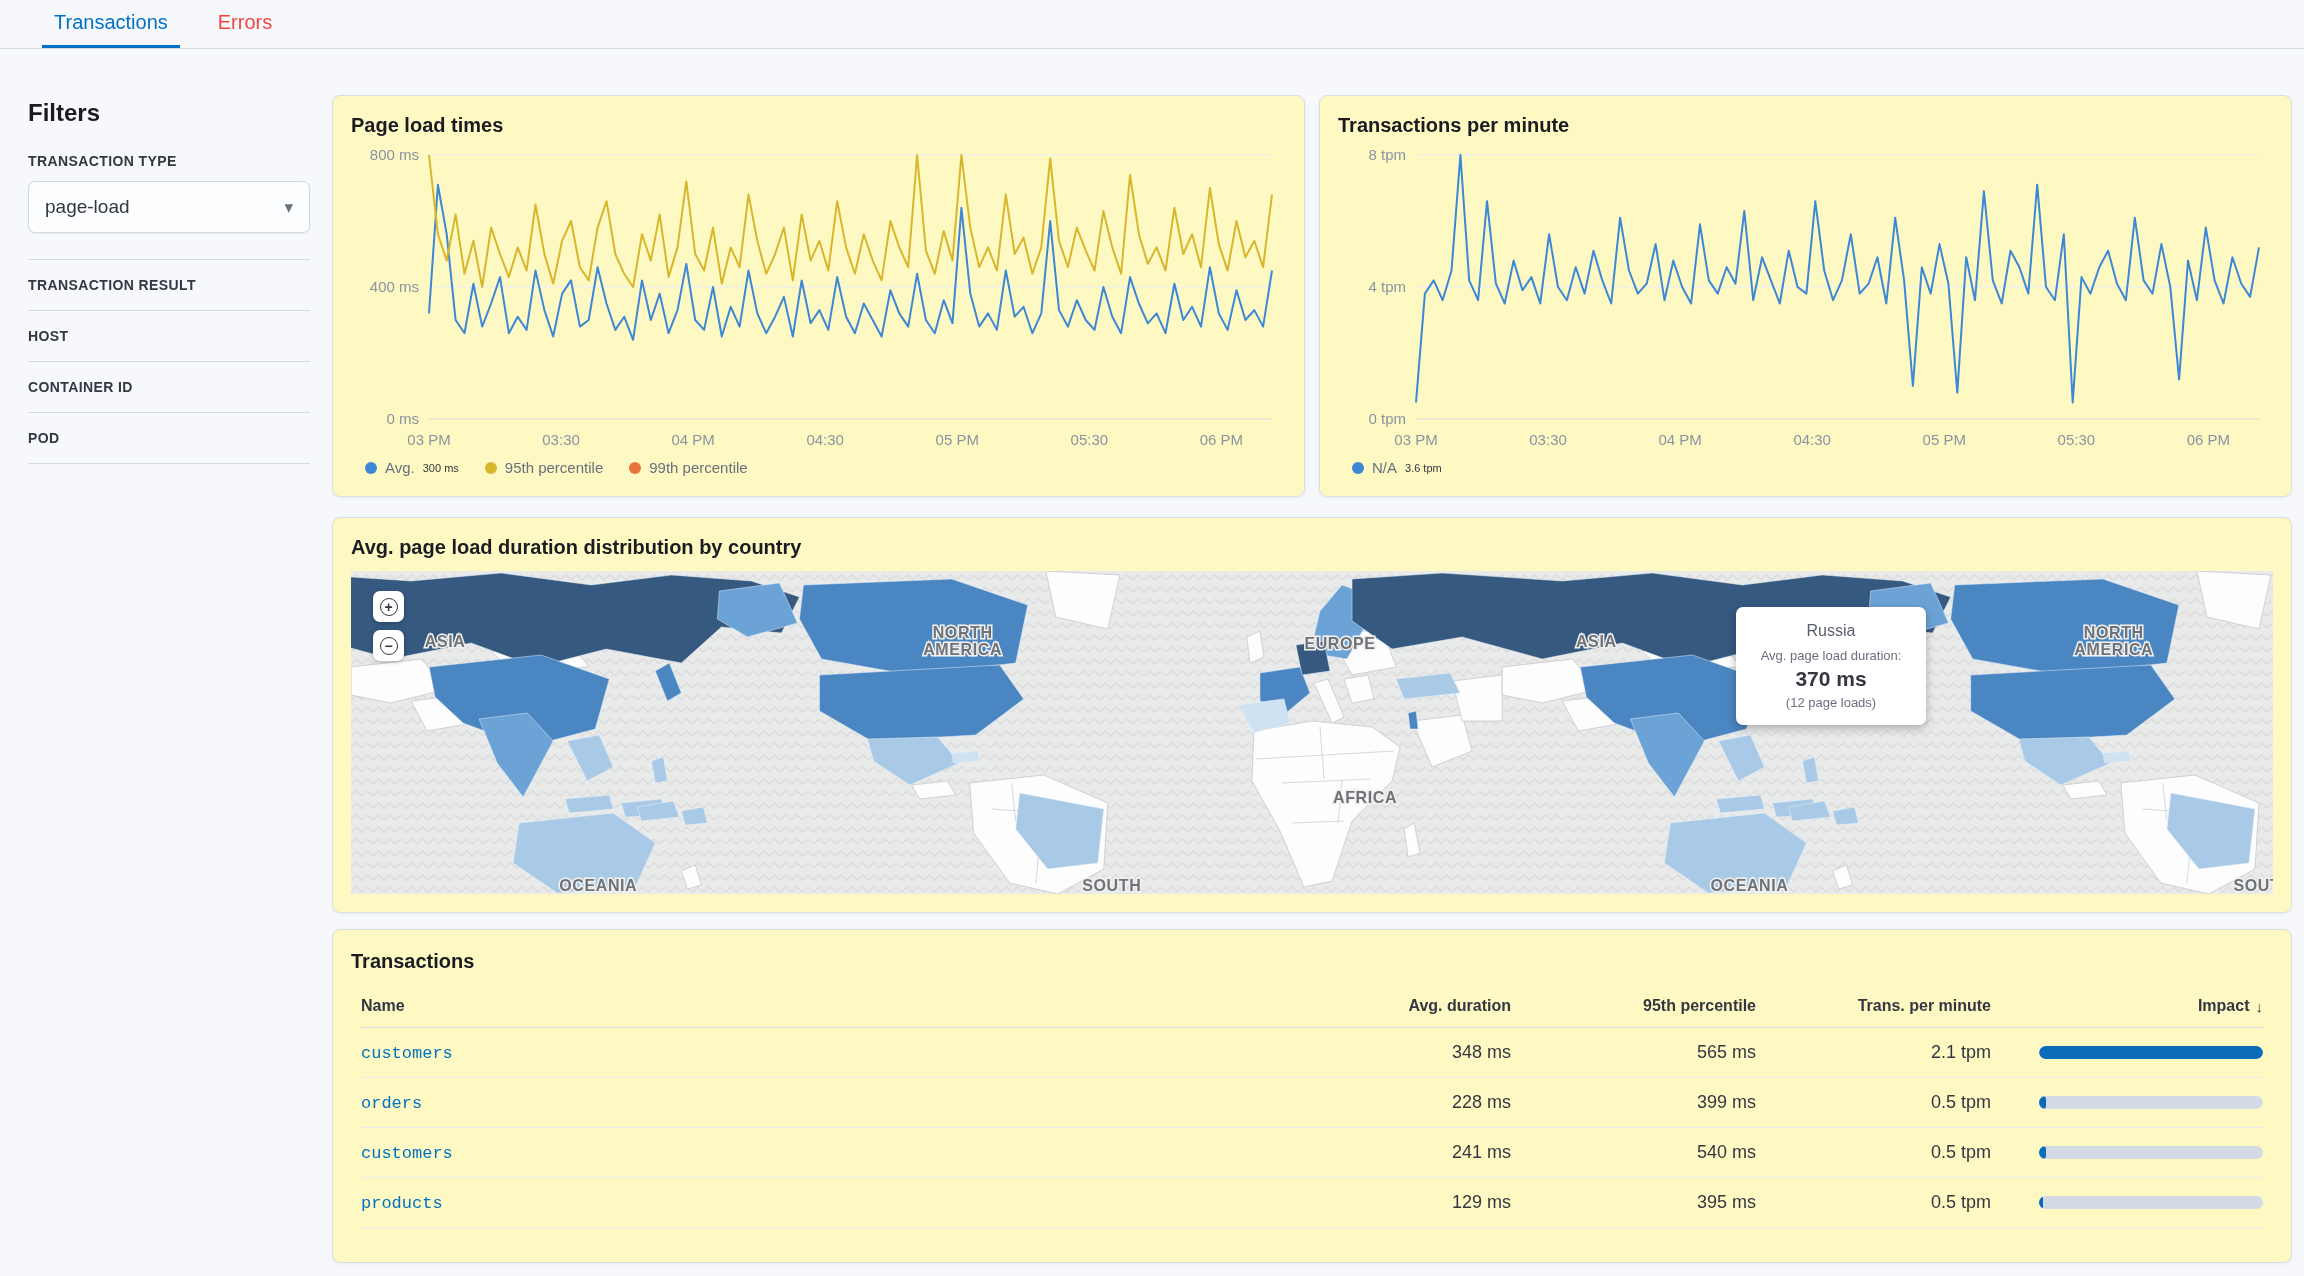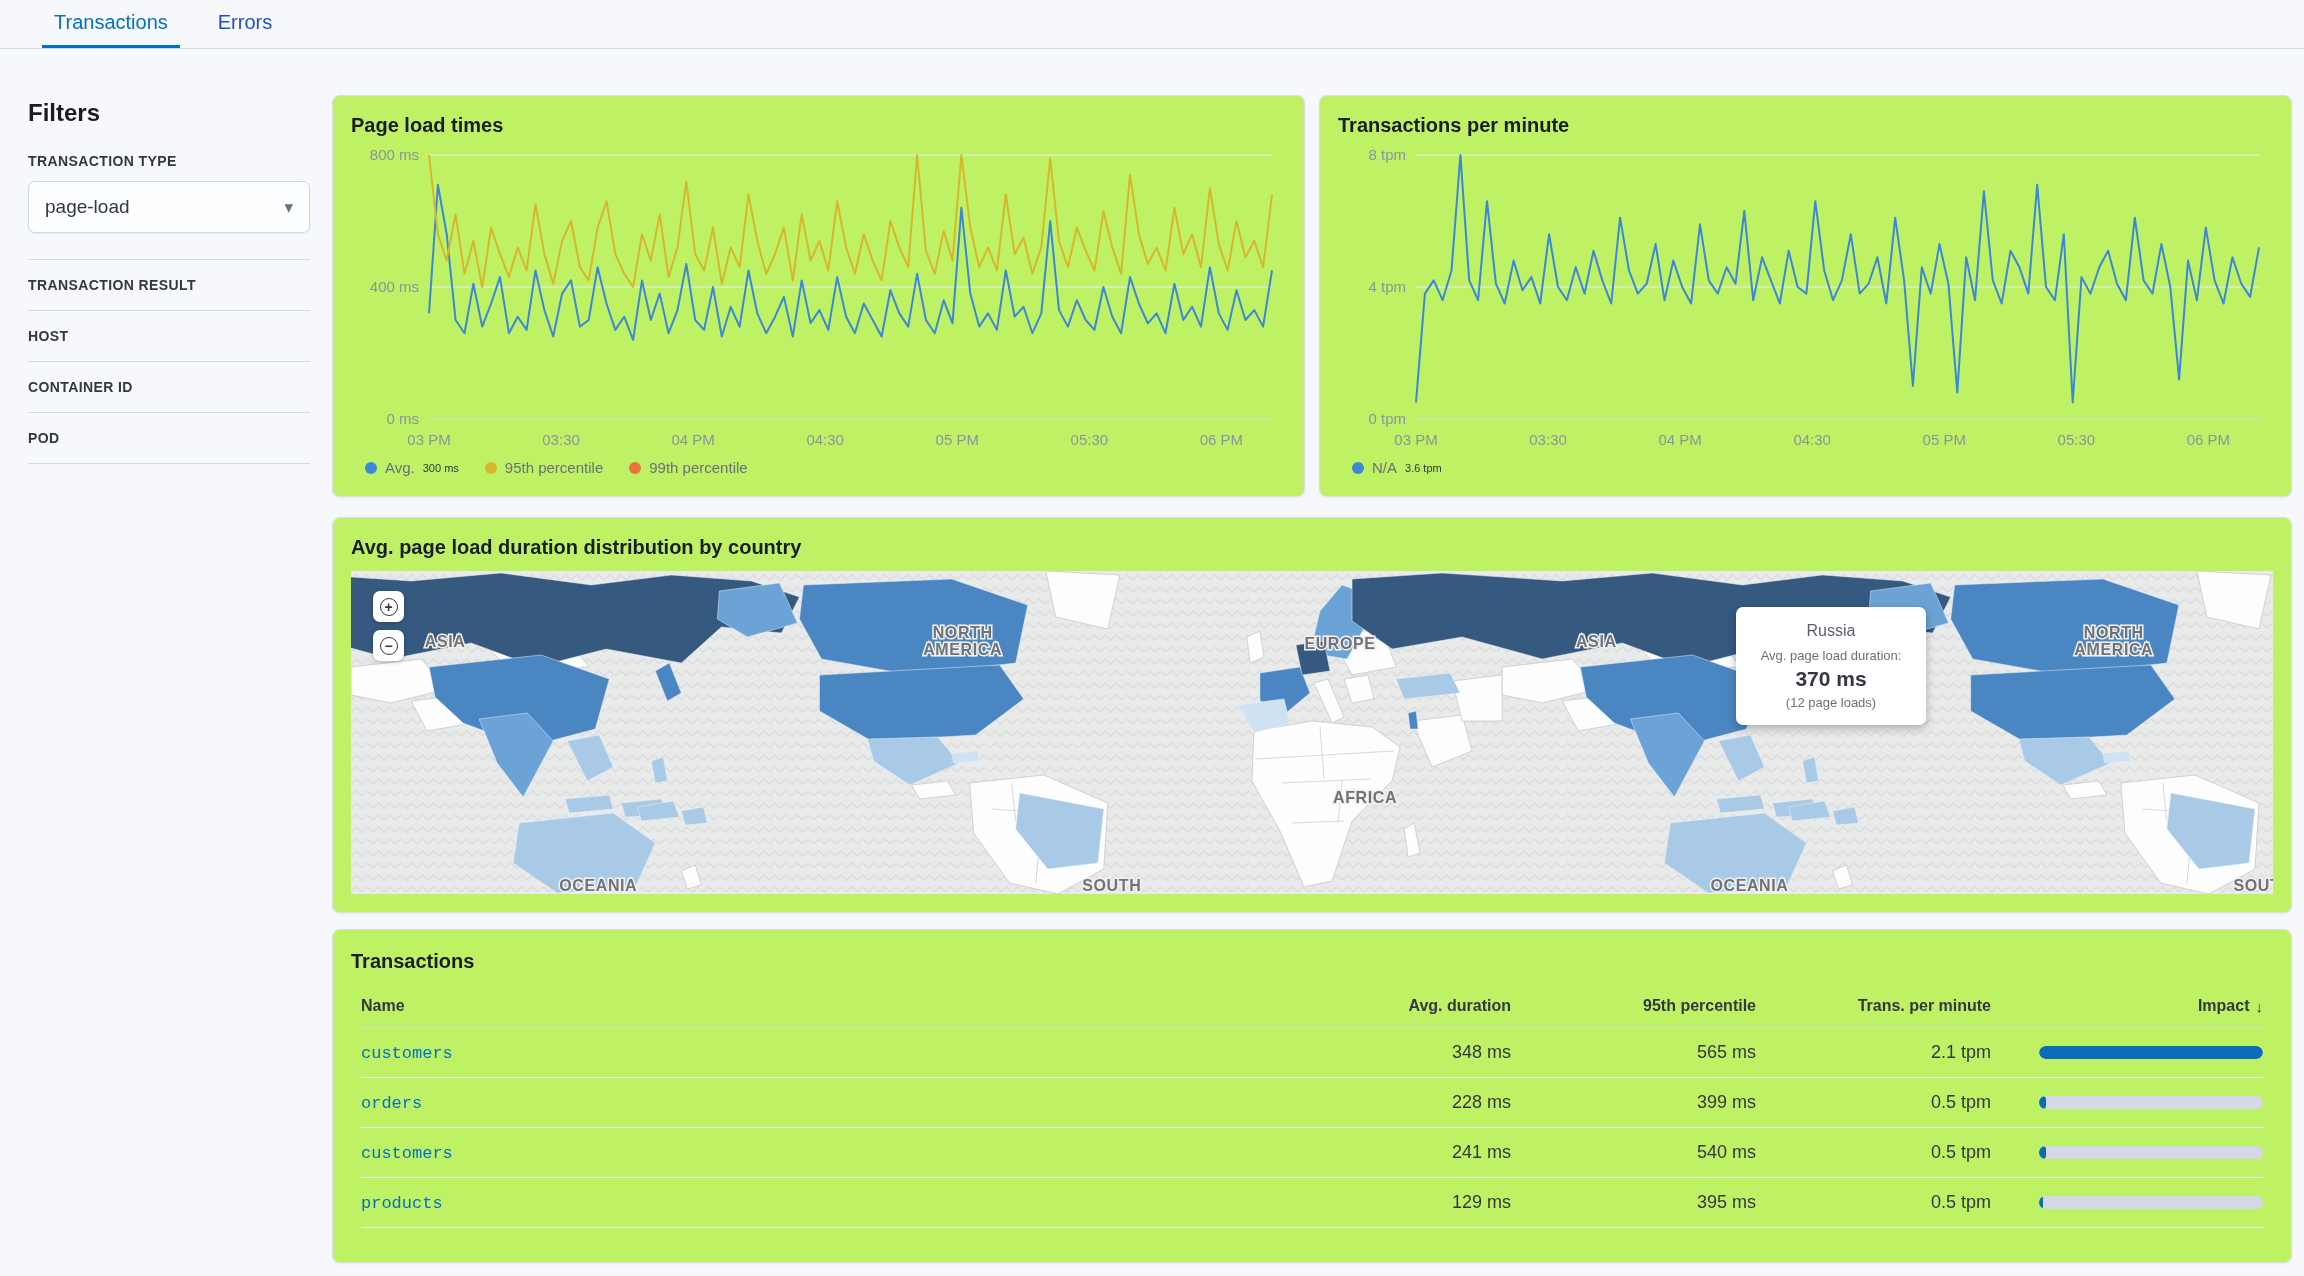--- a/index.html
+++ b/index.html
@@ -3,42 +3,42 @@
 <meta charset="utf-8">
 <style>
   * { margin:0; padding:0; box-sizing:border-box; }
   html,body { width:2304px; height:1276px; overflow:hidden;
     font-family:"Liberation Sans", sans-serif; background:#f6f8fb; color:#343741; }
 
   
   .tab-bar { height:49px; display:flex; align-items:stretch; gap:26px;
     padding-left:42px; border-bottom:1px solid #d3dae6; }
   .tab { display:flex; align-items:center; padding:0 12px; font-size:20px;
-    color:#1d4ed8; cursor:pointer; border-bottom:3px solid transparent; }
+    color:#ef4444; cursor:pointer; border-bottom:3px solid transparent; }
   .tab.active { color:#0071c3; border-bottom-color:#0071c3; }
 
   
   .layout { display:flex; padding:46px 12px 0 28px; gap:22px; }
   .sidebar { width:282px; flex:none; }
   .main { flex:1; min-width:0; }
 
   
   .filters-title { font-size:24px; font-weight:700; color:#1a1c21; margin:4px 0 26px; }
   .field-label { font-size:14px; font-weight:700; color:#343741; letter-spacing:.4px; margin-bottom:12px; }
   .select { height:52px; background:#fbfdfe; border:1px solid #d0d9e4; border-radius:7px;
     display:flex; align-items:center; justify-content:space-between; padding:0 16px;
     font-size:19px; color:#343741; cursor:pointer; box-shadow:0 1px 2px rgba(152,162,179,.15); }
   .select .chev { color:#69707d; font-size:17px; }
   .filter-sections { margin-top:26px; }
   .filter-section { border-top:1px solid #d3dae6; padding:17px 0; font-size:14px;
     font-weight:700; color:#343741; letter-spacing:.4px; cursor:pointer; }
   .filter-section:last-child { border-bottom:1px solid #d3dae6; }
 
   
-  .card { background:#bef264; border:1px solid #d8dee8; border-radius:8px;
+  .card { background:#fef9c3; border:1px solid #d8dee8; border-radius:8px;
     box-shadow:0 1px 3px rgba(140,152,170,.12); padding:18px; }
   .card-title { font-size:20px; font-weight:700; color:#1a1c21; }
 
   .chart-row { display:flex; gap:14px; }
   .chart-card { flex:1; min-width:0; }
   .chart-svg { width:100%; height:310px; display:block; margin-top:6px; }
   .gridline { stroke:#e9edf3; stroke-width:1; }
   .gridline.base { stroke:#d7dde7; }
   .axis-label { fill:#8b93a1; font-size:15px; font-family:"Liberation Sans",sans-serif; }
 

